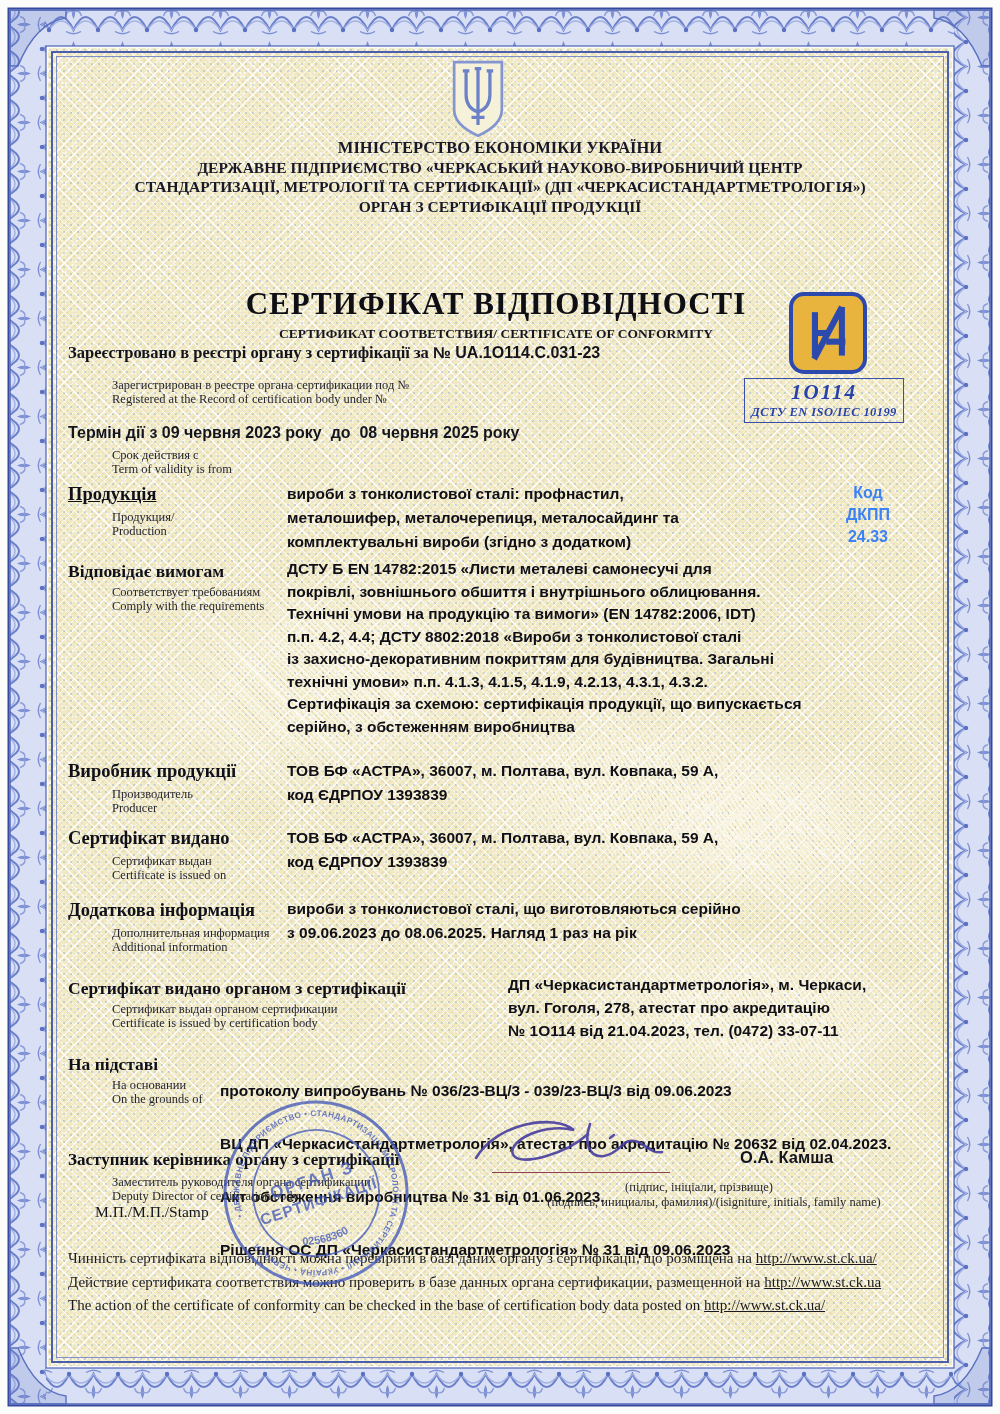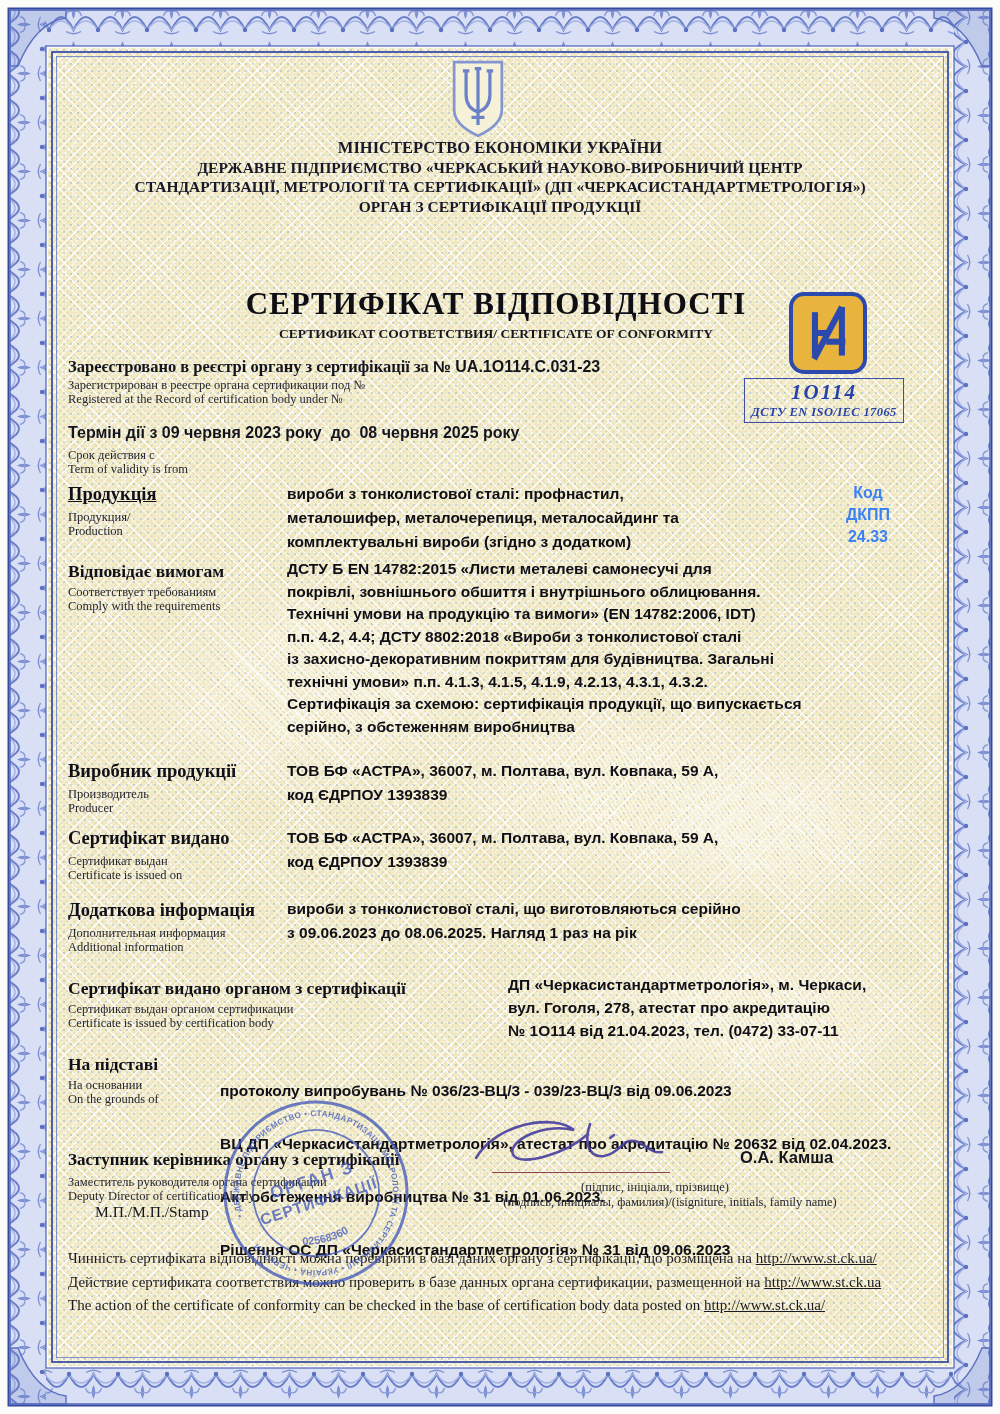--- a/index.html
+++ b/index.html
@@ -25,21 +25,21 @@
   .abs{position:absolute;}
   
   .hdr{width:880px;left:60px;text-align:center;font-weight:bold;color:#181826;}
   .h1{font-size:16.5px;}
   .h2{font-size:15.5px;}
   .title{font-size:31px;font-weight:bold;letter-spacing:1px;color:#0e0e14;}
   .subtitle{font-size:13.5px;font-weight:bold;color:#16161e;}
   .serif-b{font-weight:bold;font-family:"Liberation Serif",serif;}
   .lbl{font-size:18.5px;font-weight:bold;color:#101018;}
   .lbl-sm{font-size:17.5px;font-weight:bold;color:#101018;}
-  .sub{font-size:12.5px;color:#26262e;}
+  .sub{font-size:12.5px;color:#26262e;margin-left:44px;}
   .val{font-family:"Liberation Sans",sans-serif;font-weight:bold;font-size:15.5px;
        line-height:23px;color:#0f0f15;white-space:pre-line;}
   .val24{line-height:24px;}
   .nowrap div{white-space:nowrap;}
   .sans-b{font-family:"Liberation Sans",sans-serif;font-weight:bold;}
   .blue{color:#2742a8;}
   .footer-line{font-size:15px;color:#1a1a20;}
   .link{text-decoration:underline;}
   .code-col{text-align:center;font-family:"Liberation Sans",sans-serif;font-weight:bold;
             font-size:16px;line-height:22px;color:#3b82f6;}
@@ -134,24 +134,24 @@
           <path d="M20,14 V64"></path>
           <path d="M20,38 H36"></path>
           <path d="M51,8 L19,68"></path>
           <path d="M51,8 V64"></path>
           <path d="M33,48 H55"></path>
         </g>
       </svg>
     </div>
     <div class="abs numbox blue serif-b" style="left:744px;top:378px;width:158px;height:42px;">
       <div class="n1">1О114</div>
-      <div class="n2">ДСТУ EN ISO/ІЕС 17065</div>
-    </div>
-
-    <div class="abs" style="left:68px;top:357px;font-size:16.5px;font-weight:bold;text-align:center;">
+      <div class="n2">ДСТУ EN ISO/ІЕС 10199</div>
+    </div>
+
+    <div class="abs" style="left:68px;top:343px;font-size:16.5px;font-weight:bold;text-align:center;">
       <span>Зареєстровано в реєстрі органу з сертифікації за</span>
       <span class="sans-b" style="font-size:16px;">№ UA.1О114.С.031-23</span>
     </div>
     <div class="abs sub" style="left:68px;top:378px;">Зарегистрирован в реестре органа сертификации под №</div>
     <div class="abs sub" style="left:68px;top:392px;">Registered at the Record of certification body under №</div>
 
     <div class="abs sans-b" style="left:68px;top:424px;font-size:16px;white-space:pre-wrap;">Термін дії з 09 червня 2023 року  до  08 червня 2025 року</div>
     <div class="abs sub" style="left:68px;top:448px;">Срок действия с</div>
     <div class="abs sub" style="left:68px;top:462px;">Term of validity is from</div>
 

